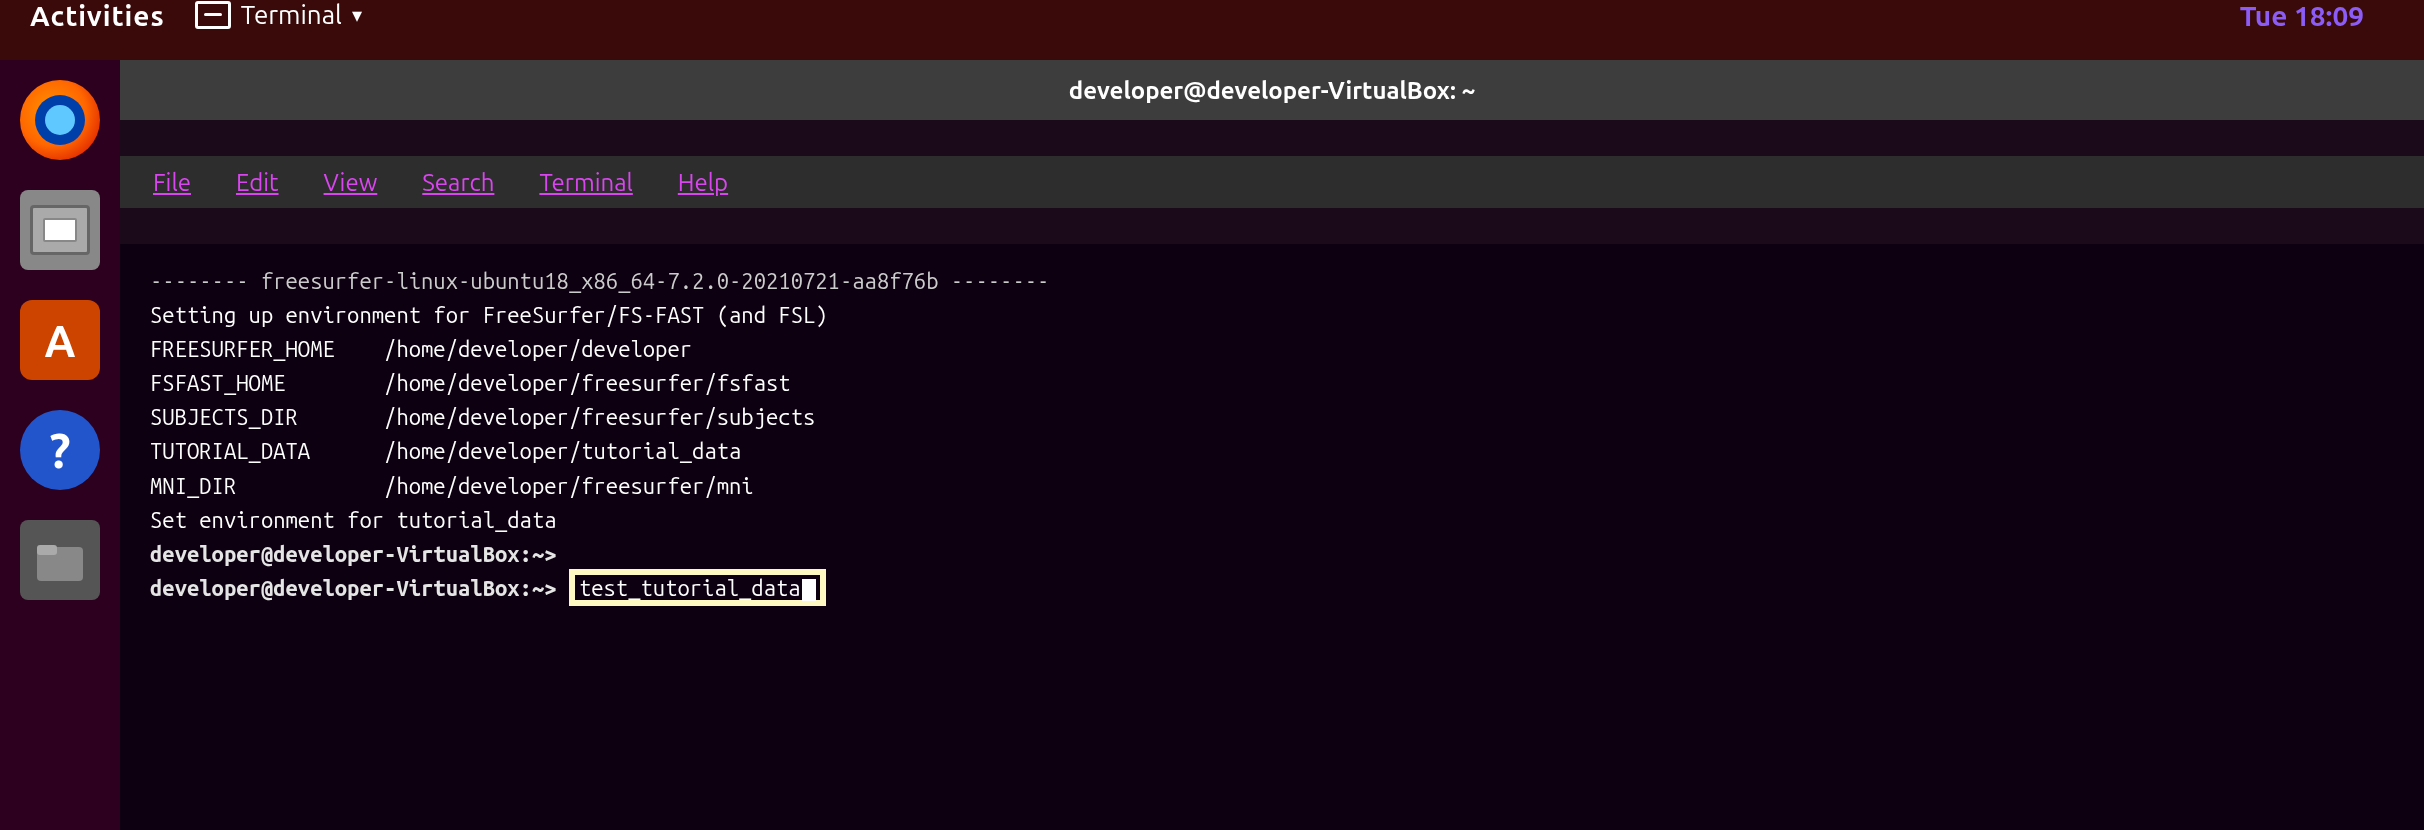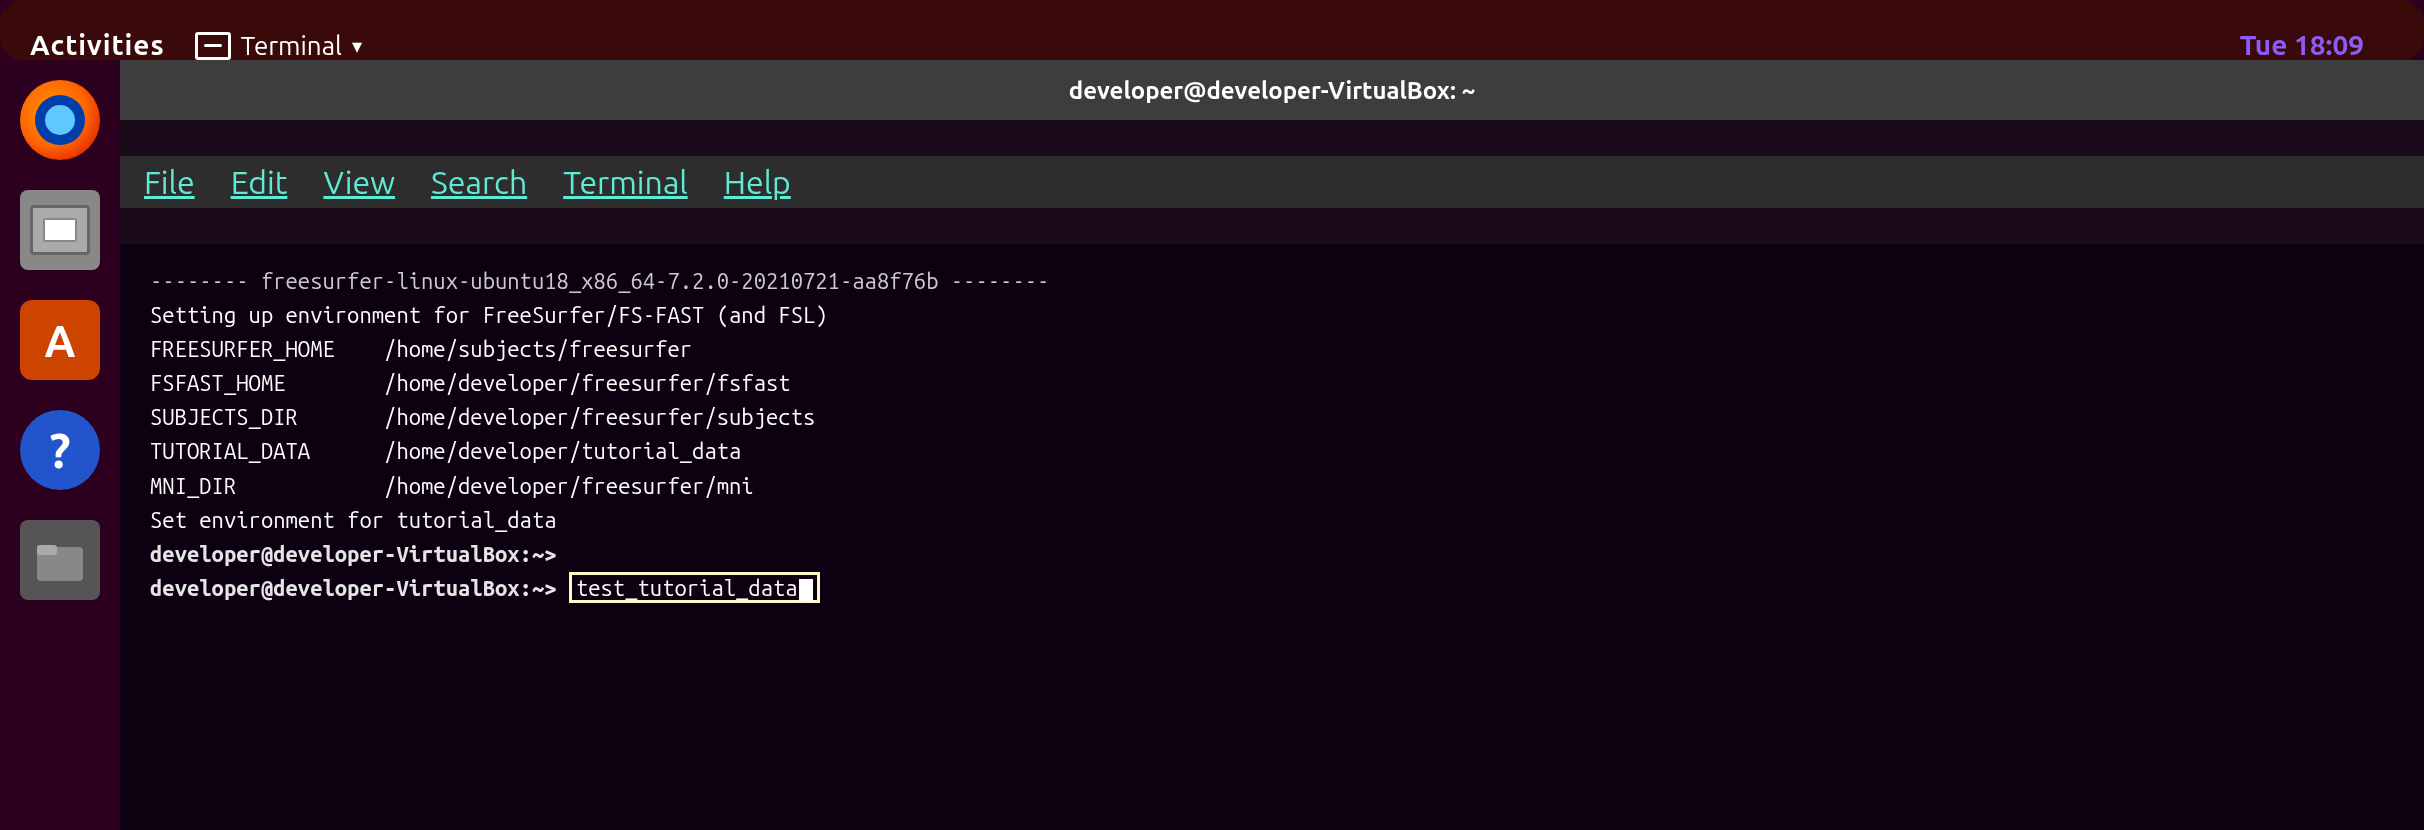--- a/index.html
+++ b/index.html
@@ -10,24 +10,23 @@
       font-family: 'Ubuntu', 'DejaVu Sans', sans-serif;
       background: #2c001e;
     }
 
     
     .topbar {
       width: 100%;
       height: 60px;
       background: #3a0a0a;
       display: flex;
-      align-items: flex-end;
+      align-items: flex-start;
       padding: 0 30px;
       position: relative;
-      border-radius: 22px;
     }
     .topbar-activities {
       font-size: 28px;
       font-weight: bold;
       color: #ffffff;
       margin-right: 30px;
       letter-spacing: 1px;
     }
     .topbar-terminal-btn {
       display: flex;
@@ -215,24 +214,25 @@
     .terminal-menubar {
       width: 100%;
       height: 52px;
       background: #2d2d2d;
       display: flex;
       align-items: center;
       padding: 0 24px;
       gap: 36px;
     }
     .menu-item {
-      color: #5eead4;
-      font-size: 32px;
+      color: #d946ef;
+      font-size: 24px;
       cursor: pointer;
       text-decoration: underline;
+      margin-left: 9px;
     }
 
     
     .terminal-content {
       flex: 1;
       background: #0d0010;
       padding: 20px 30px;
       font-family: 'Ubuntu Mono', 'DejaVu Sans Mono', 'Courier New', monospace;
       font-size: 22px;
       color: #ffffff;
@@ -250,21 +250,21 @@
     .term-cursor {
       display: inline-block;
       width: 14px;
       height: 22px;
       background: #ffffff;
       vertical-align: middle;
       margin-left: 1px;
     }
 
     .cmd-highlight {
-      border: 3px solid #fef9c3;
+      border: 6px solid #fef9c3;
       padding: 0 4px;
       display: inline;
     }
 
     .term-separator { color: #cccccc; }
   </style>
 </head>
 <body>
 
 <div class="topbar">
@@ -307,21 +307,21 @@
     <span class="menu-item">Edit</span>
     <span class="menu-item">View</span>
     <span class="menu-item">Search</span>
     <span class="menu-item">Terminal</span>
     <span class="menu-item">Help</span>
   </div>
 
   <div class="terminal-content">
     <span class="term-line term-separator">-------- freesurfer-linux-ubuntu18_x86_64-7.2.0-20210721-aa8f76b --------</span>
     <span class="term-line term-white">Setting up environment for FreeSurfer/FS-FAST (and FSL)</span>
-    <span class="term-line term-white">FREESURFER_HOME    /home/subjects/freesurfer</span>
+    <span class="term-line term-white">FREESURFER_HOME    /home/developer/developer</span>
     <span class="term-line term-white">FSFAST_HOME        /home/developer/freesurfer/fsfast</span>
     <span class="term-line term-white">SUBJECTS_DIR       /home/developer/freesurfer/subjects</span>
     <span class="term-line term-white">TUTORIAL_DATA      /home/developer/tutorial_data</span>
     <span class="term-line term-white">MNI_DIR            /home/developer/freesurfer/mni</span>
     <span class="term-line term-white">Set environment for tutorial_data</span>
     <span class="term-line"><span class="term-prompt-red">developer@developer-VirtualBox:~&gt;</span></span>
     <span class="term-line"><span class="term-prompt-red">developer@developer-VirtualBox:~&gt; </span><span class="cmd-highlight"><span class="term-cmd">test_tutorial_data</span><span class="term-cursor"></span></span></span>
   </div>
 </div>
 

